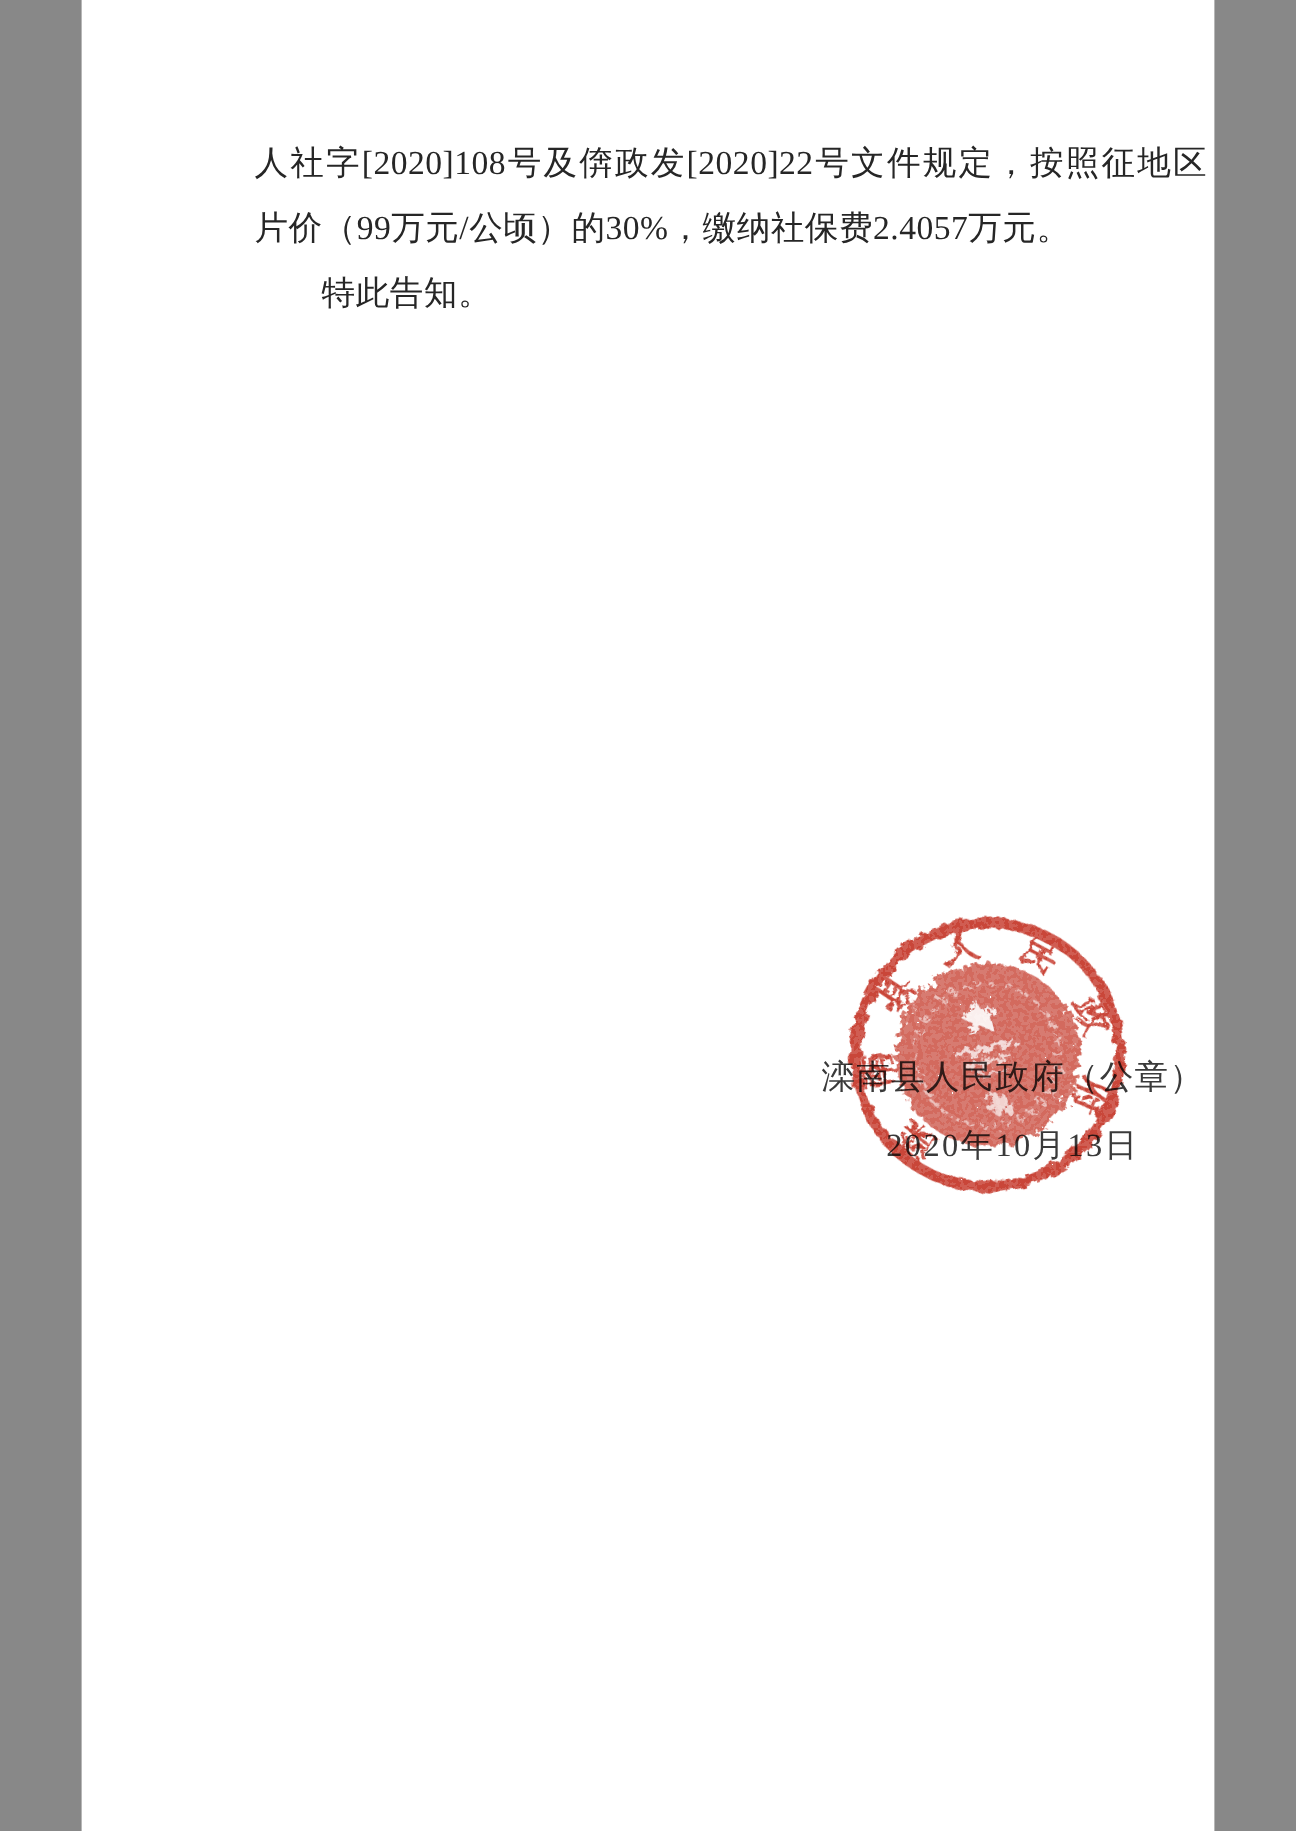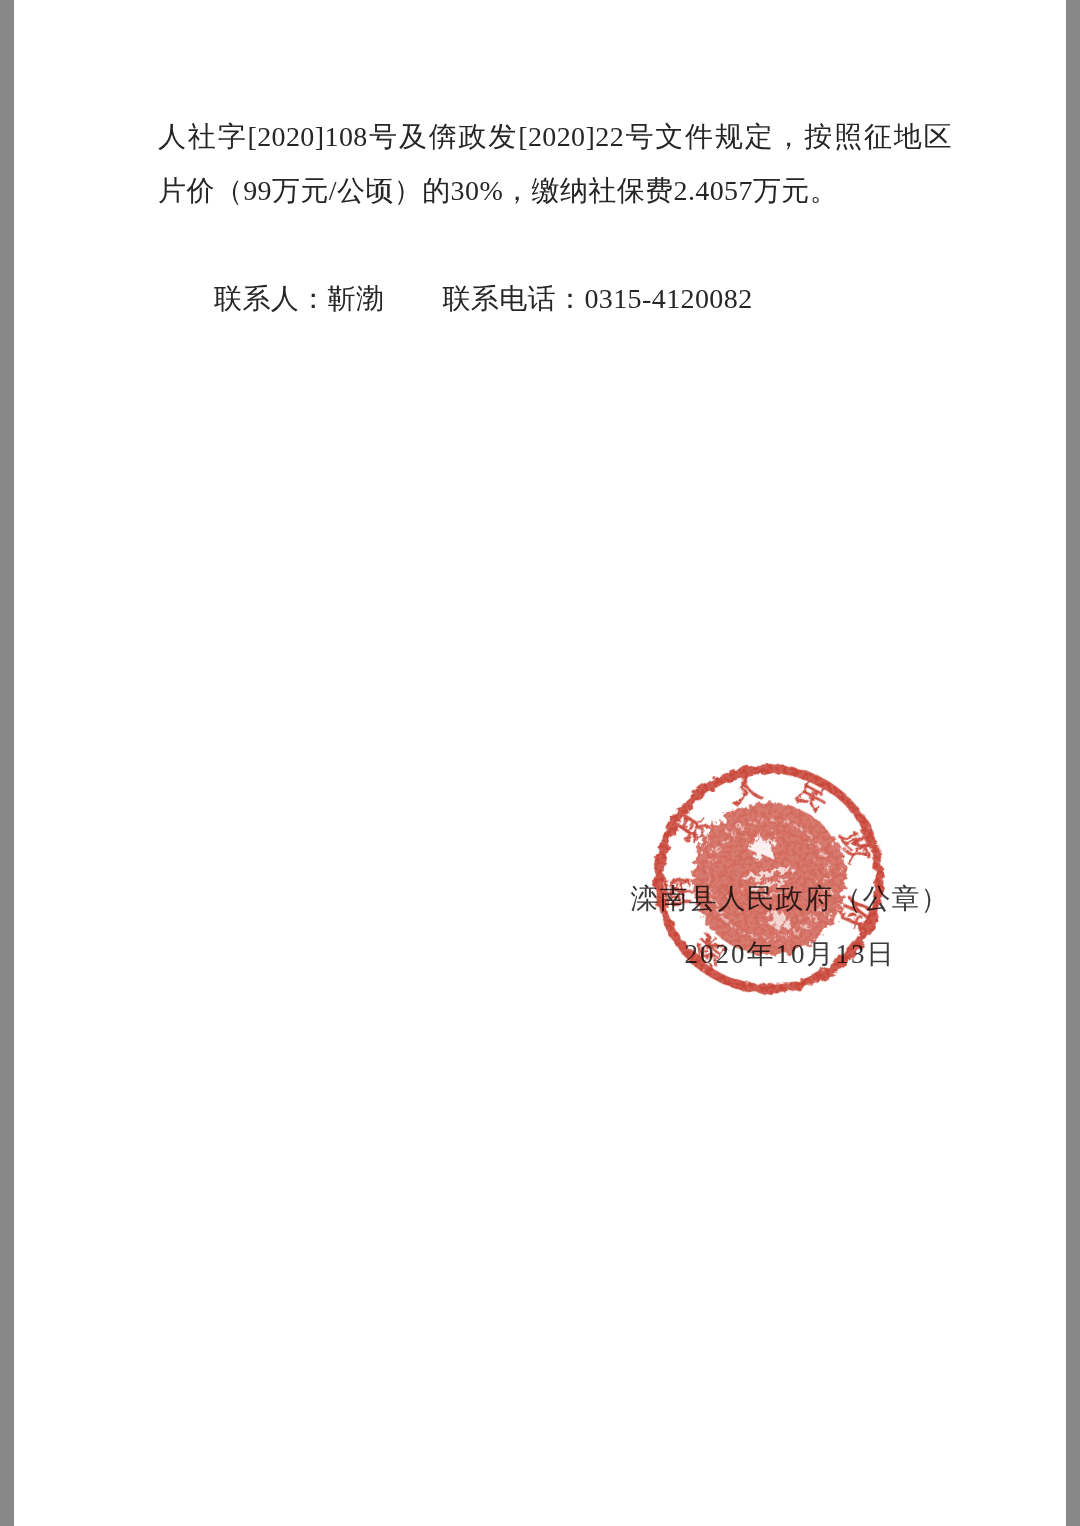--- a/index.html
+++ b/index.html
@@ -4,26 +4,25 @@
 <style>
   :root{
     --seal-color:#c5392b;
     --text-color:#262626;
     --sig-color:#3a3a3a;
     --page-bg:#ffffff;
   }
   html,body{margin:0;padding:0;background:#888;}
   .page{
     position:relative;
-    width:1024px;height:1526px;
+    width:944px;height:1526px;
     margin:0 auto;
     background:var(--page-bg);
     overflow:hidden;
     font-family:"Liberation Serif","DejaVu Serif",serif;
-    padding-left:28px;
   }
   .doc-body{
     position:absolute;
     left:144px;top:110px;width:794px;
     font-size:28px;line-height:54px;
     letter-spacing:0.4px;
     color:var(--text-color);
     text-align:justify;
   }
   .doc-body p{margin:0;padding:0;}
@@ -74,22 +73,22 @@
     dominant-baseline:central;
   }
 </style>
 </head>
 <body>
 
 <div class="page">
 
   <div class="doc-body">
     <p class="para-cont">人社字[2020]108号及倴政发[2020]22号文件规定，按照征地区片价（99万元/公顷）的30%，缴纳社保费2.4057万元。</p>
+    <p class="para-indent">特此告知。</p>
     <div class="spacer-line"></div>
-    <p class="contact-line"><span>联系人：</span><span>靳渤</span><span class="contact-gap"></span><span>联系电话：</span><span>0315-4120082</span></p>
   </div>
 
   <div class="sig-block">
     <p class="sig-issuer">滦南县人民政府（公章）</p>
     <p class="sig-date">2020年10月13日</p>
   </div>
 
   <div class="seal-wrap">
     <svg width="238" height="238" viewBox="0 0 240 240">
       <defs>

